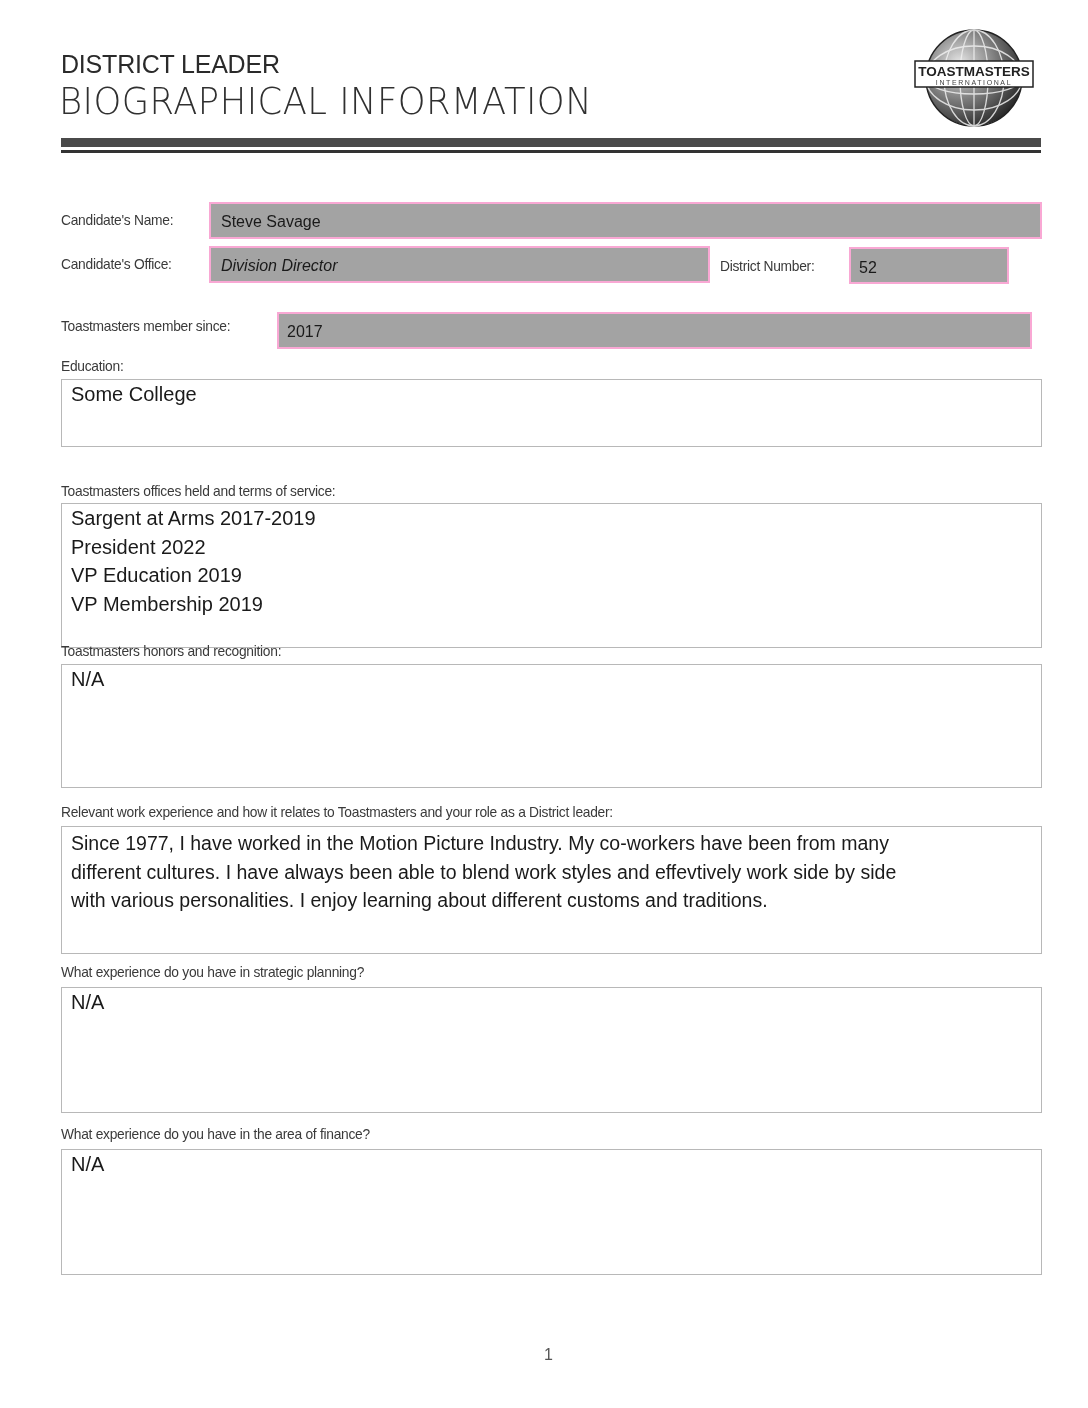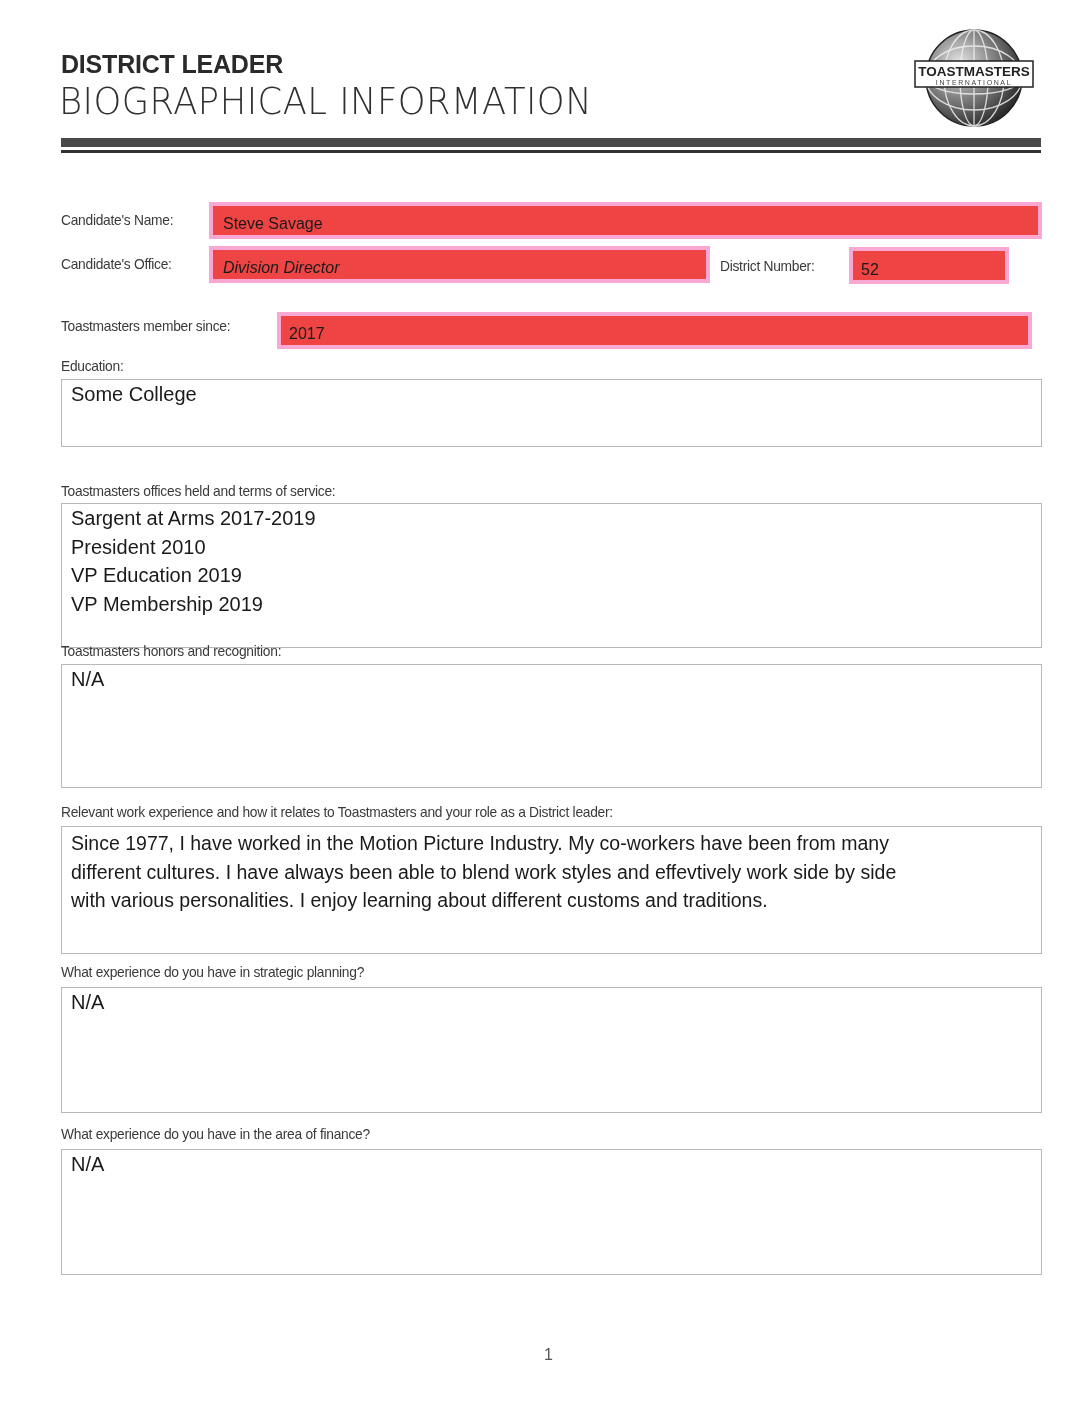--- a/index.html
+++ b/index.html
@@ -1,28 +1,28 @@
 <!DOCTYPE html>
 <html><head>
   <meta charset="utf-8">
   <style>
     * { box-sizing: border-box; margin: 0; padding: 0; }
     html, body { width: 1088px; height: 1408px; background: #ffffff; }
     body { position: relative; overflow: hidden; font-family: "Liberation Sans", sans-serif; color: #1a1a1a; }
 
-    .header-title-bold { position: absolute; left: 61px; top: 50px; font-size: 25px; font-weight: bold; color: #2a2a2a; letter-spacing: -0.2px; }
+    .header-title-bold { position: absolute; left: 61px; top: 50px; font-size: 25px; font-weight: normal; color: #2a2a2a; letter-spacing: -0.2px; }
     .header-title-light { position: absolute; left: 59px; top: 79px; font-size: 38px; font-weight: normal; color: #303030; letter-spacing: 0.5px; transform: scaleX(0.93); transform-origin: left; font-family: "DejaVu Sans", sans-serif; font-weight: 200; }
 
     .rule-thick { position: absolute; left: 61px; top: 138px; width: 980px; height: 9px; background: #4a4a4a; }
     .rule-thin { position: absolute; left: 61px; top: 150px; width: 980px; height: 3px; background: #333; }
 
     .logo { position: absolute; left: 913px; top: 28px; width: 122px; height: 100px; }
 
     .label { position: absolute; font-size: 15px; color: #3a3a3a; font-family: "Liberation Sans", sans-serif; letter-spacing: -0.3px; transform: scaleX(0.92); transform-origin: left; white-space: nowrap; }
-    .field { position: absolute; border: 4px solid #f9a8d4; background: #ef4444; }
+    .field { position: absolute; border: 2px solid #f9a8d4; background: #a3a3a3; }
     .field-value { position: absolute; left: 10px; font-size: 16px; color: #1a1a1a; white-space: nowrap; }
     .box { position: absolute; left: 61px; width: 981px; border: 1px solid #b8b8b8; background: #fff; }
     .box-text { padding: 0 0 0 9px; font-size: 20px; line-height: 28.5px; color: #1a1a1a; }
 
     .page-number { position: absolute; left: 544px; top: 1346px; font-size: 16px; color: #555; }
   </style>
 </head>
 <body>
 
 <div class="header-title-bold">DISTRICT LEADER</div>
@@ -79,21 +79,21 @@
 <div class="box" style="top:379px; height:68px;">
   <div class="box-text" style="padding-top:0px;">
     <div>Some College</div>
   </div>
 </div>
 
 <div class="label" style="left:61px; top:482px;">Toastmasters offices held and terms of service:</div>
 <div class="box" style="top:503px; height:145px;">
   <div class="box-text" style="padding-top:0px;">
     <div>Sargent at Arms 2017-2019</div>
-    <div>President 2010</div>
+    <div>President 2022</div>
     <div>VP Education 2019</div>
     <div>VP Membership 2019</div>
   </div>
 </div>
 
 <div class="label" style="left:61px; top:642px;">Toastmasters honors and recognition:</div>
 <div class="box" style="top:664px; height:124px;">
   <div class="box-text" style="padding-top:0px;">
     <div>N/A</div>
   </div>

